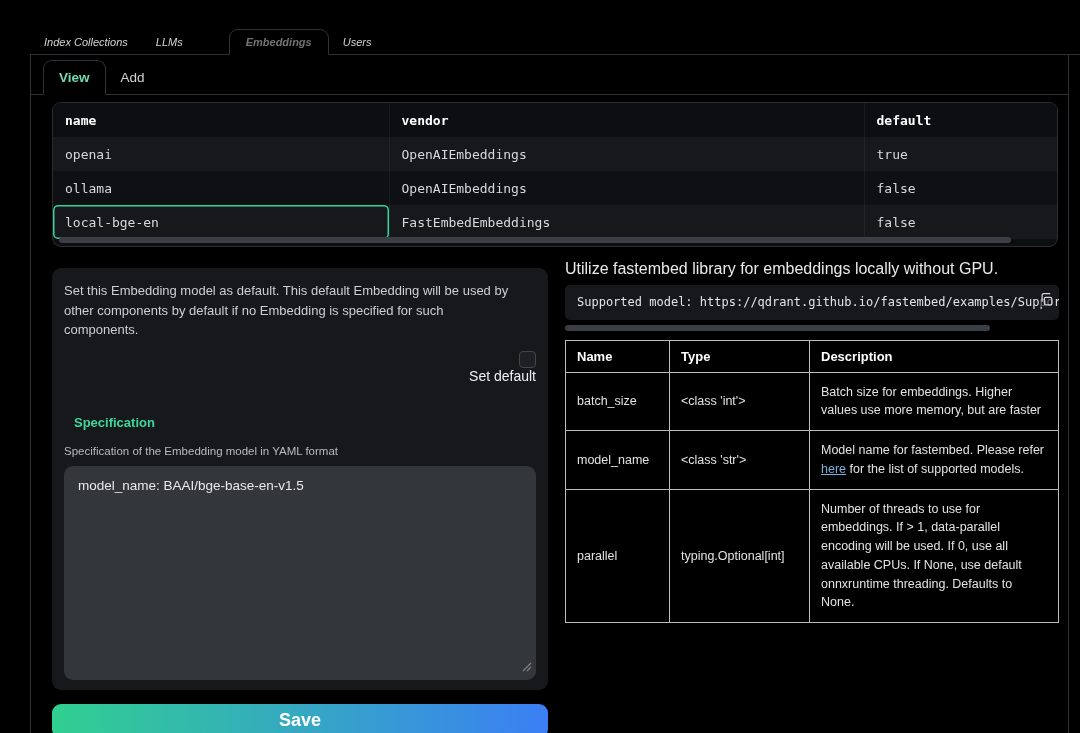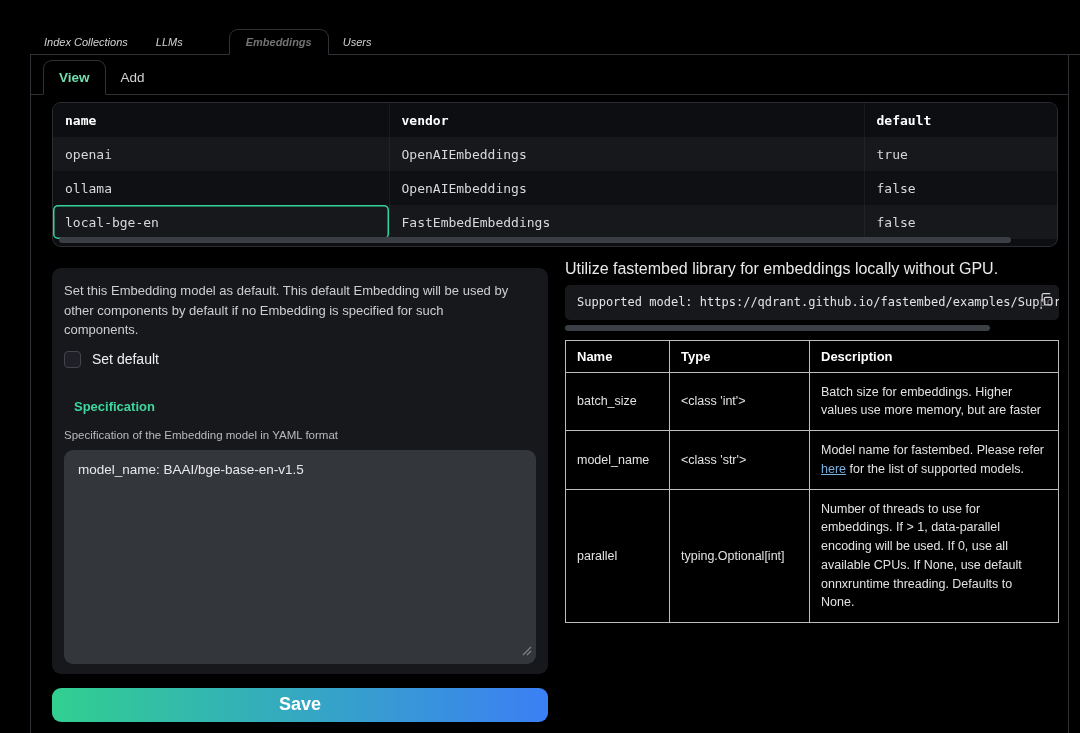--- a/index.html
+++ b/index.html
@@ -86,21 +86,21 @@
   .left-col { width: 496px; }
   .right-col { width: 494px; }
 
   
   .card {
     margin-top: 8px;
     background: #17181c; border-radius: 9px;
     padding: 13px 12px 10px;
   }
   .para { font-size: 13px; line-height: 1.5; color: #cdced1; max-width: 452px; }
-  .check-row { margin-top: 11px; display: flex; align-items: flex-start; }
+  .check-row { margin-top: 11px; display: flex; align-items: flex-end; flex-direction: column; }
   .check-row input[type="checkbox"] {
     appearance: none; -webkit-appearance: none;
     width: 17px; height: 17px;
     border: 1px solid #42454b; border-radius: 4px;
     background: #1e2025; cursor: pointer;
   }
   .check-label { margin-left: 11px; font-size: 14px; color: #f0f0f2; }
   .spec-heading { margin: 31px 0 0 10px; font-size: 13px; font-weight: 700; color: #3fd69d; }
   .spec-sub { margin-top: 15px; font-size: 11.5px; color: #b9babd; }
   .yaml-wrap { position: relative; margin-top: 9px; }

